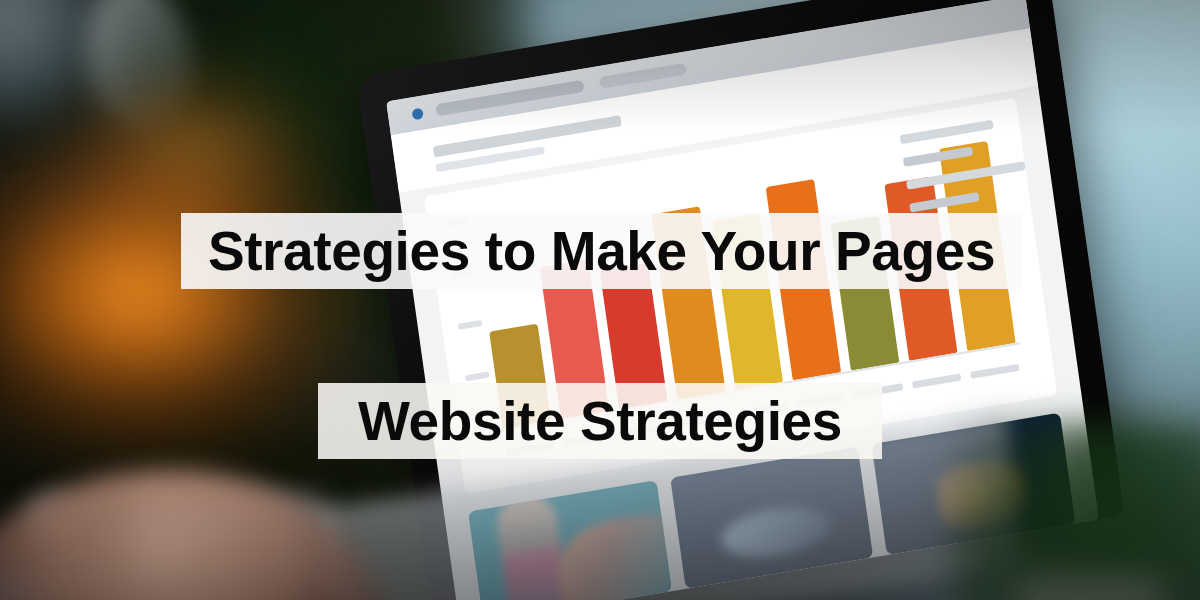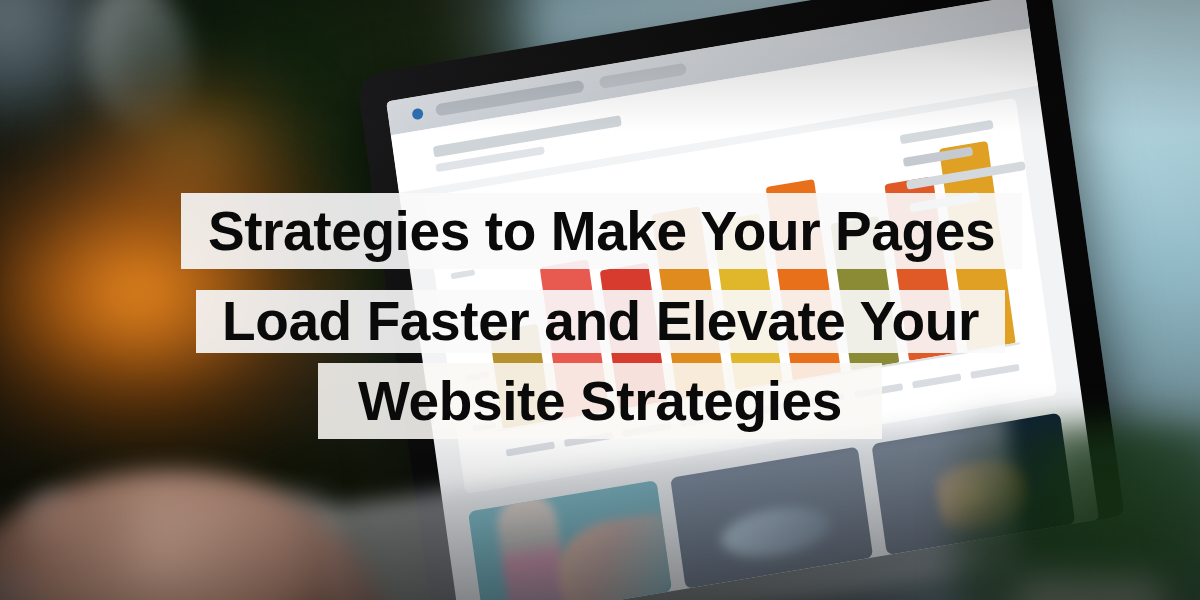--- a/index.html
+++ b/index.html
@@ -359,20 +359,21 @@
     color: #0a0a0a;
     font-weight: 700;
     font-size: 55px;
     line-height: 1.0;
     letter-spacing: -0.4px;
     display: flex;
     align-items: center;
     justify-content: center;
     white-space: nowrap;
     padding: 0 14px;
+    margin-top: 20px;
   }
   #hl-1 { left: 181px; top: 193px; width: 841px; height: 76px; }
   #hl-2 { left: 196px; top: 290px; width: 809px; height: 63px; }
   #hl-3 { left: 318px; top: 363px; width: 564px; height: 76px;
           background: rgba(250,248,245,0.88); }
 </style>
 </head>
 <body>
 
 <div id="banner">
@@ -467,17 +468,16 @@
     <div class="desk-orb"></div>
     <div class="desk-object-teal"></div>
     <div class="hand-dark"></div>
     <div class="hand"></div>
   </div>
 
   <div class="vignette"></div>
 
   <div class="headline">
     <div class="hl-line" id="hl-1">Strategies to Make Your Pages</div>
-    <div class="hl-line" id="hl-2">Load Faster and Elevate Your</div>
     <div class="hl-line" id="hl-3">Website Strategies</div>
   </div>
 
 </div>
 
 </body></html>

